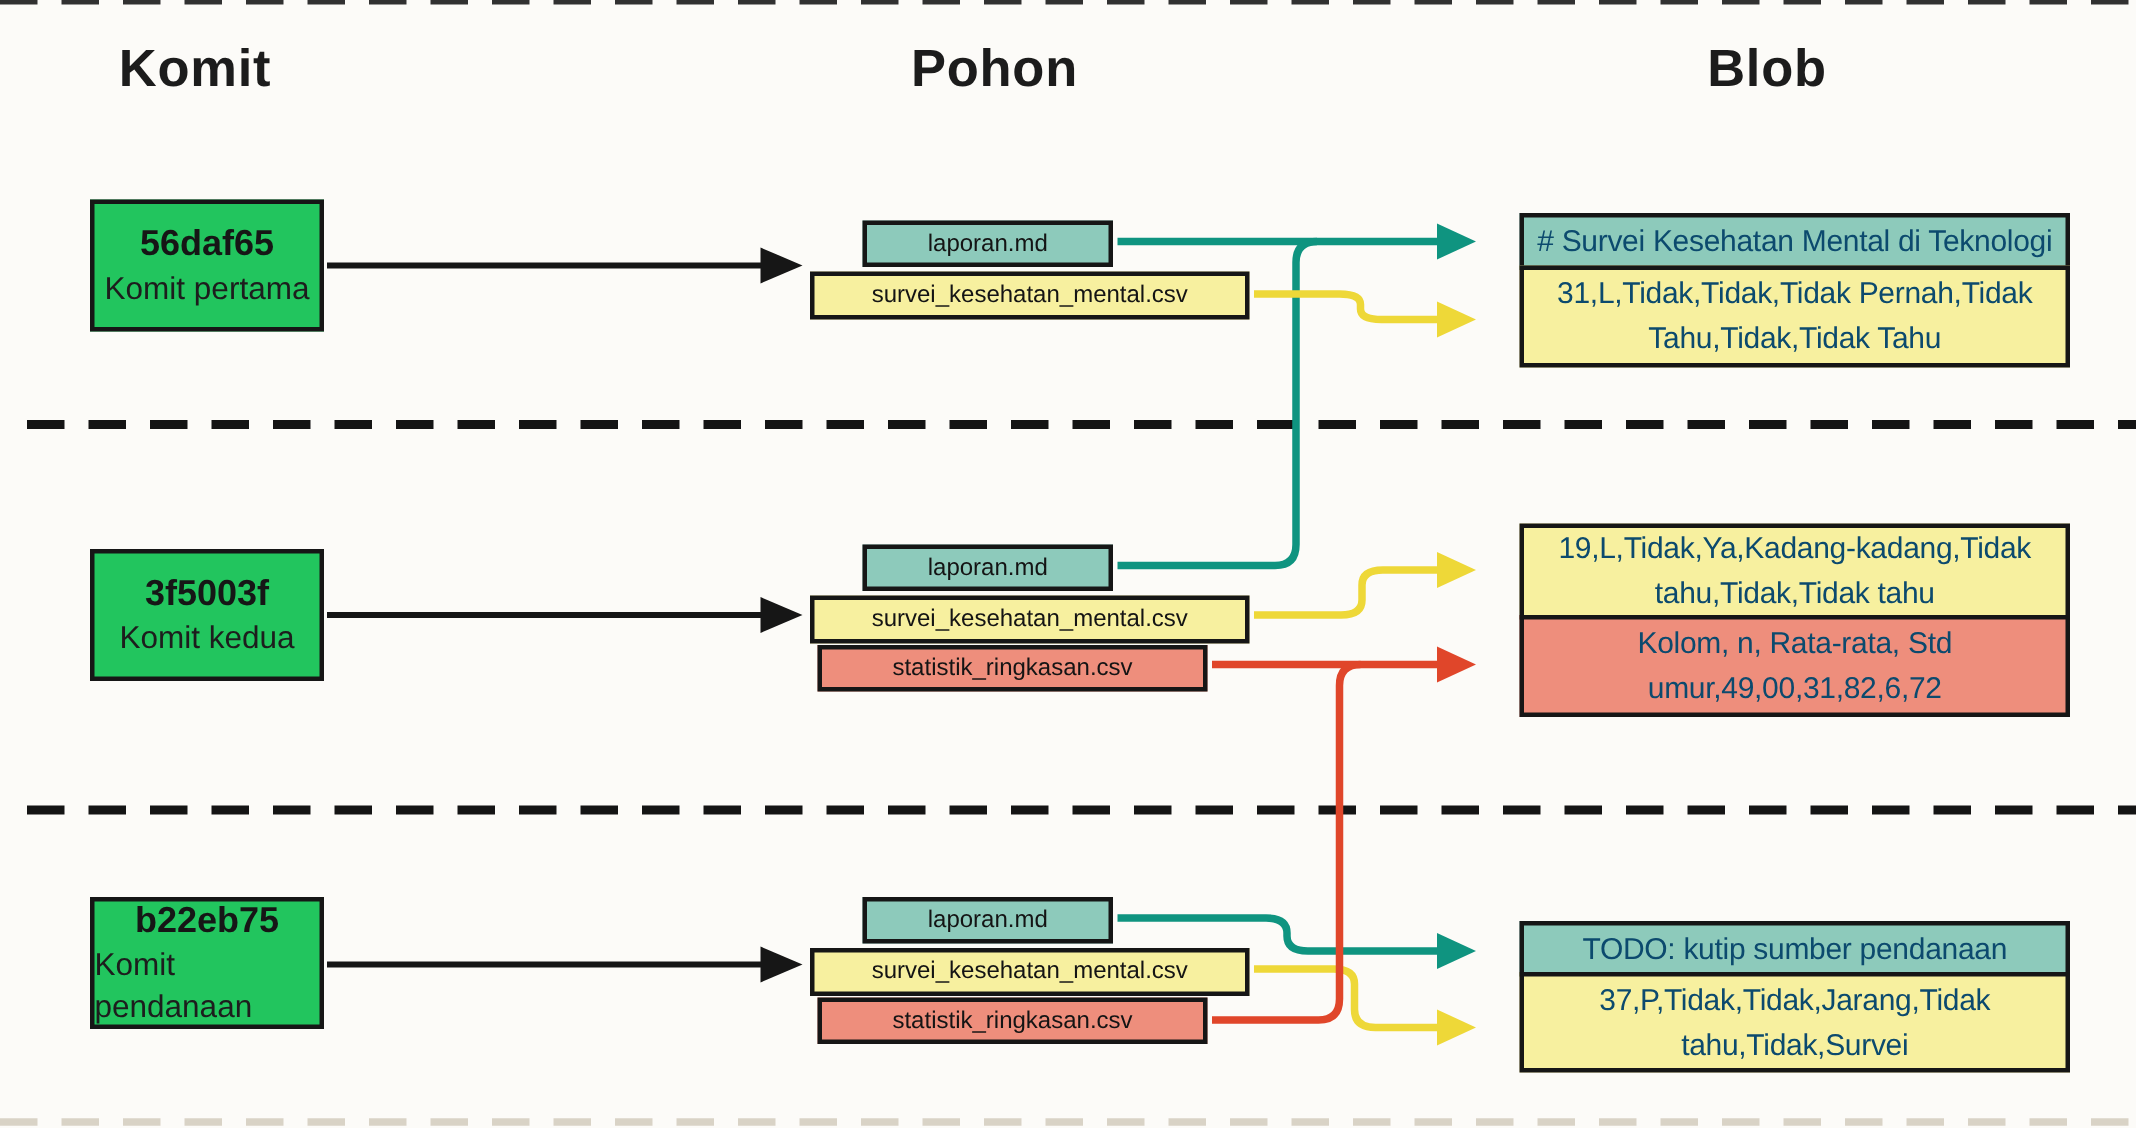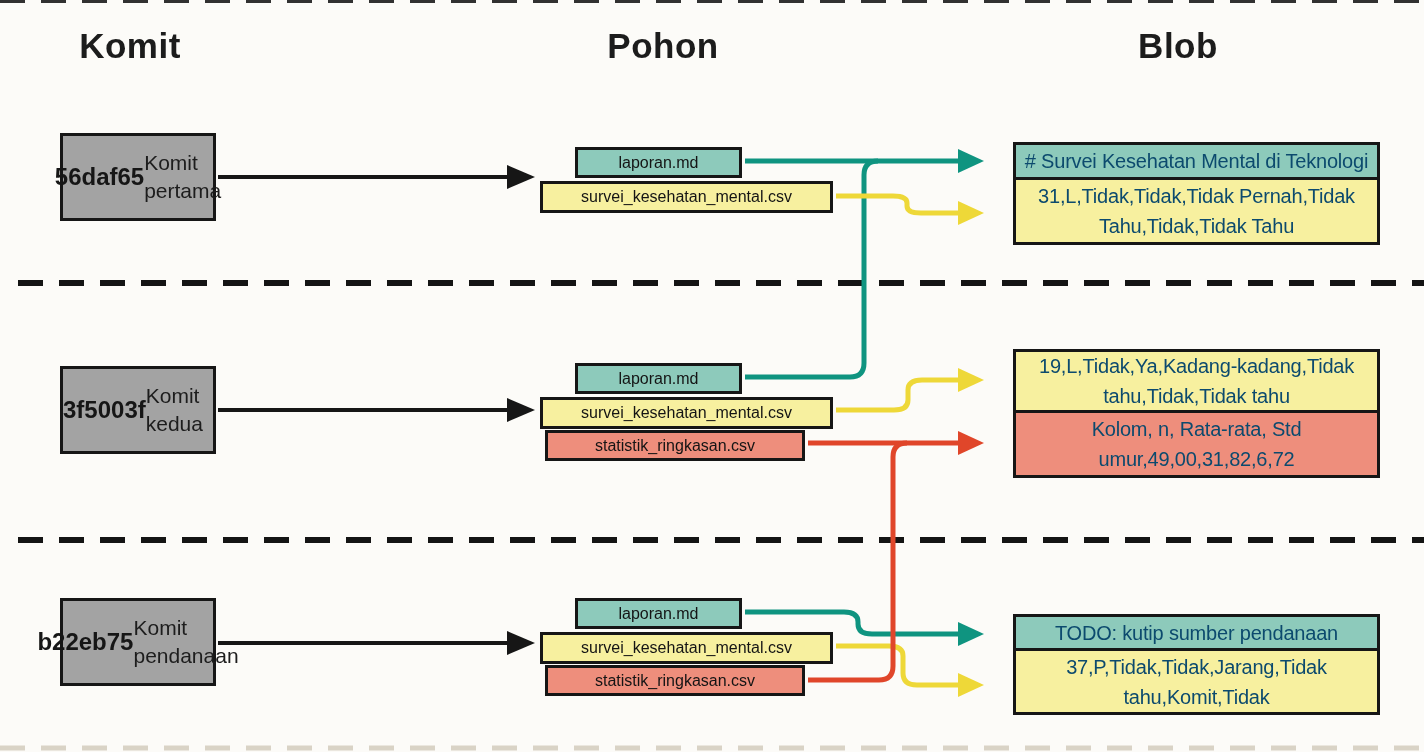--- a/index.html
+++ b/index.html
@@ -1,20 +1,20 @@
 <!DOCTYPE html>
 <html><head>
 <meta charset="utf-8">
 <style>
   html,body{margin:0;padding:0;}
   body{font-family:"Liberation Sans","DejaVu Sans",sans-serif;background:#fcfbf8;}
   #canvas{position:relative;width:1424px;height:752px;background:#fcfbf8;overflow:hidden;}
   .hdr{position:absolute;top:26px;font-size:35px;font-weight:bold;color:#1c1c1c;text-align:center;letter-spacing:.5px;}
-  .commit-box{position:absolute;width:156px;height:88px;background:#a3a3a3;border:3px solid #161616;
-    box-sizing:border-box;display:flex;flex-direction:row;align-items:center;justify-content:center;line-height:1.32;}
+  .commit-box{position:absolute;width:156px;height:88px;background:#22c55e;border:3px solid #161616;
+    box-sizing:border-box;display:flex;flex-direction:column;align-items:center;justify-content:center;line-height:1.32;}
   .commit-hash{font-size:24px;font-weight:bold;color:#161616;}
   .commit-label{font-size:21px;color:#1d1d1d;}
   .tree-box{position:absolute;box-sizing:border-box;border:3px solid #161616;display:flex;align-items:center;
     justify-content:center;font-size:16px;color:#141414;white-space:nowrap;}
   .blob-sec{position:absolute;left:1013px;width:367px;box-sizing:border-box;border:3px solid #161616;
     display:flex;flex-direction:column;align-items:center;justify-content:center;font-size:20px;color:#0c4a6e;
     line-height:30px;letter-spacing:-0.2px;text-align:center;white-space:nowrap;}
   .teal{background:#8dcabb;}
   .yellow{background:#f7f09f;}
   .salmon{background:#ee8e7c;}
@@ -75,21 +75,21 @@
   <div class="blob-sec salmon" style="top:410px;height:68px;">
     <div>Kolom, n, Rata-rata, Std</div>
     <div>umur,49,00,31,82,6,72</div>
   </div>
 
   <div class="blob-sec teal" style="top:614px;height:37px;">
     <div>TODO: kutip sumber pendanaan</div>
   </div>
   <div class="blob-sec yellow" style="top:648px;height:67px;">
     <div>37,P,Tidak,Tidak,Jarang,Tidak</div>
-    <div>tahu,Komit,Tidak</div>
+    <div>tahu,Tidak,Survei</div>
   </div>
 
   <svg class="layer" width="1424" height="752">
 
     <g stroke="#161616" stroke-width="4" fill="none">
       <path d="M 218 177 L 510 177"></path>
       <path d="M 218 410 L 510 410"></path>
       <path d="M 218 643 L 510 643"></path>
     </g>
     <g fill="#161616" stroke="none">

